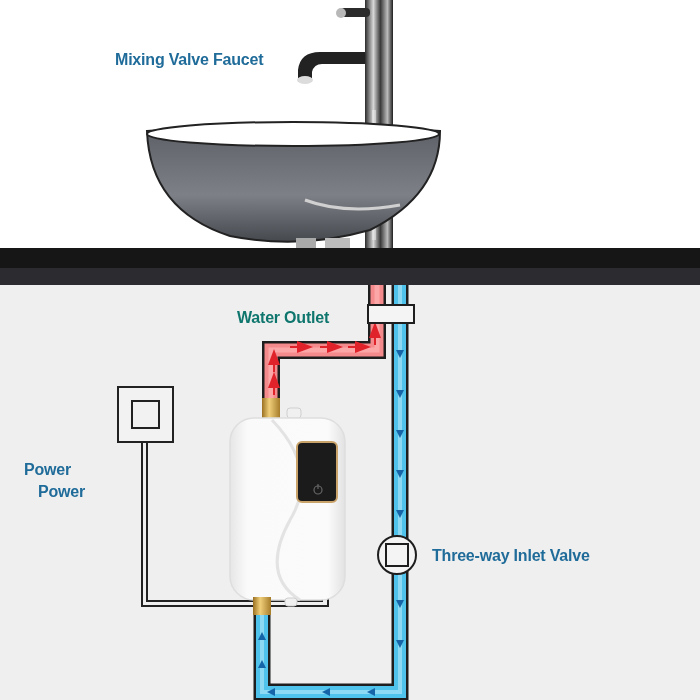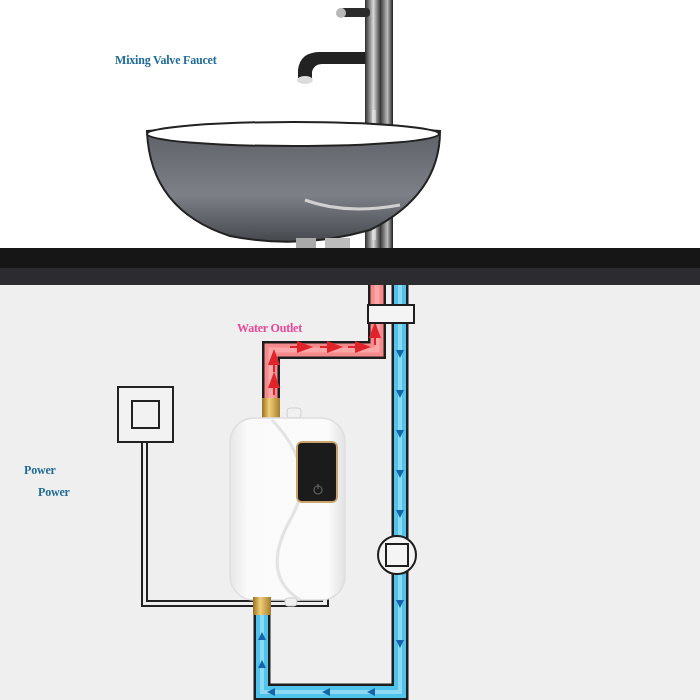--- a/index.html
+++ b/index.html
@@ -1,21 +1,21 @@
 <!DOCTYPE html>
 <html><head>
 <meta charset="utf-8">
 <style>
   html, body { margin: 0; padding: 0; }
   body { width: 700px; height: 700px; overflow: hidden; background: #ffffff; font-family: "DejaVu Sans", sans-serif; }
   #stage { position: relative; width: 700px; height: 700px; }
   svg { position: absolute; left: 0; top: 0; }
-  .label { position: absolute; font-family: Liberation Serif, serif; font-weight: bold; font-size: 12px; line-height: 22px; white-space: nowrap; letter-spacing: -0.2px; }
+  .label { position: absolute; font-family: Liberation Sans, sans-serif; font-weight: bold; font-size: 16px; line-height: 22px; white-space: nowrap; letter-spacing: -0.2px; }
   .blue { color: #1f6b99; }
-  .red { color: #ec4899; margin-top: 10px; }
+  .red { color: #0f766e; }
 </style>
 </head>
 <body>
 
 <div id="stage">
   <svg width="700" height="700" viewBox="0 0 700 700">
     <defs>
       <linearGradient id="bowlGrad" x1="0" y1="0" x2="0" y2="1">
         <stop offset="0" stop-color="#5b5e64"></stop>
         <stop offset="0.6" stop-color="#7d8087"></stop>
@@ -131,13 +131,14 @@
       </g>
       <rect x="253" y="597" width="18" height="18" fill="url(#brass)"></rect>
       <rect x="285" y="598" width="12" height="8" rx="3" fill="#f0f0f0" stroke="#cfcfcf"></rect>
     </g>
   </svg>
 
   <div class="label blue" style="left:115px; top:49px;">Mixing Valve Faucet</div>
   <div class="label red" style="left:237px; top:307px;">Water Outlet</div>
   <div class="label blue" style="left:24px; top:459px;">Power</div>
   <div class="label blue" style="left:38px; top:481px;">Power</div>
+  <div class="label blue" style="left:432px; top:545px;">Three-way Inlet Valve</div>
 </div>
 
 </body></html>

